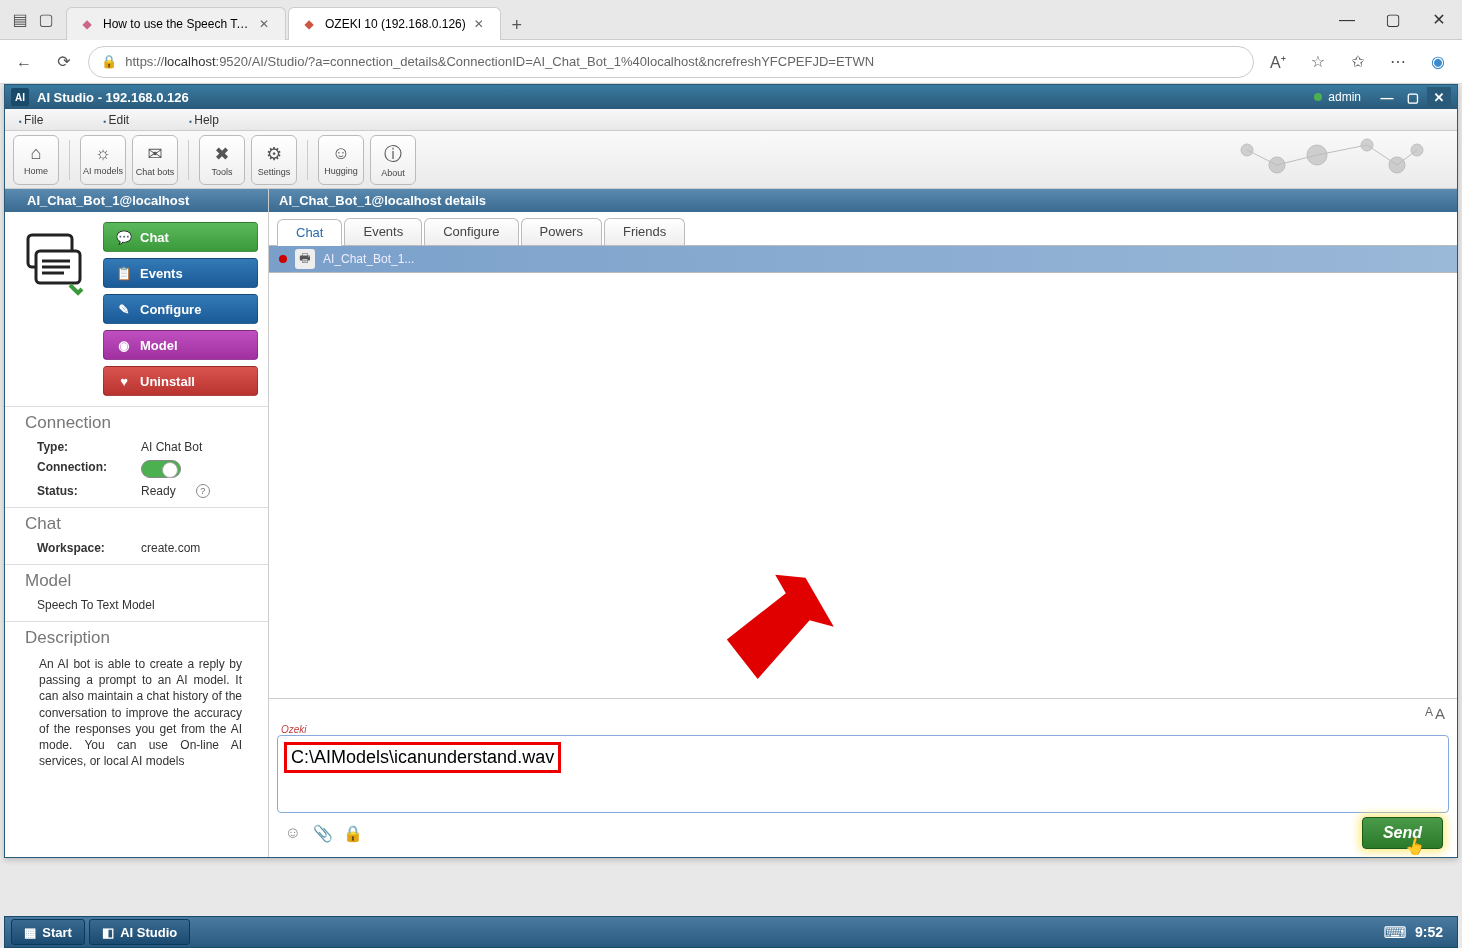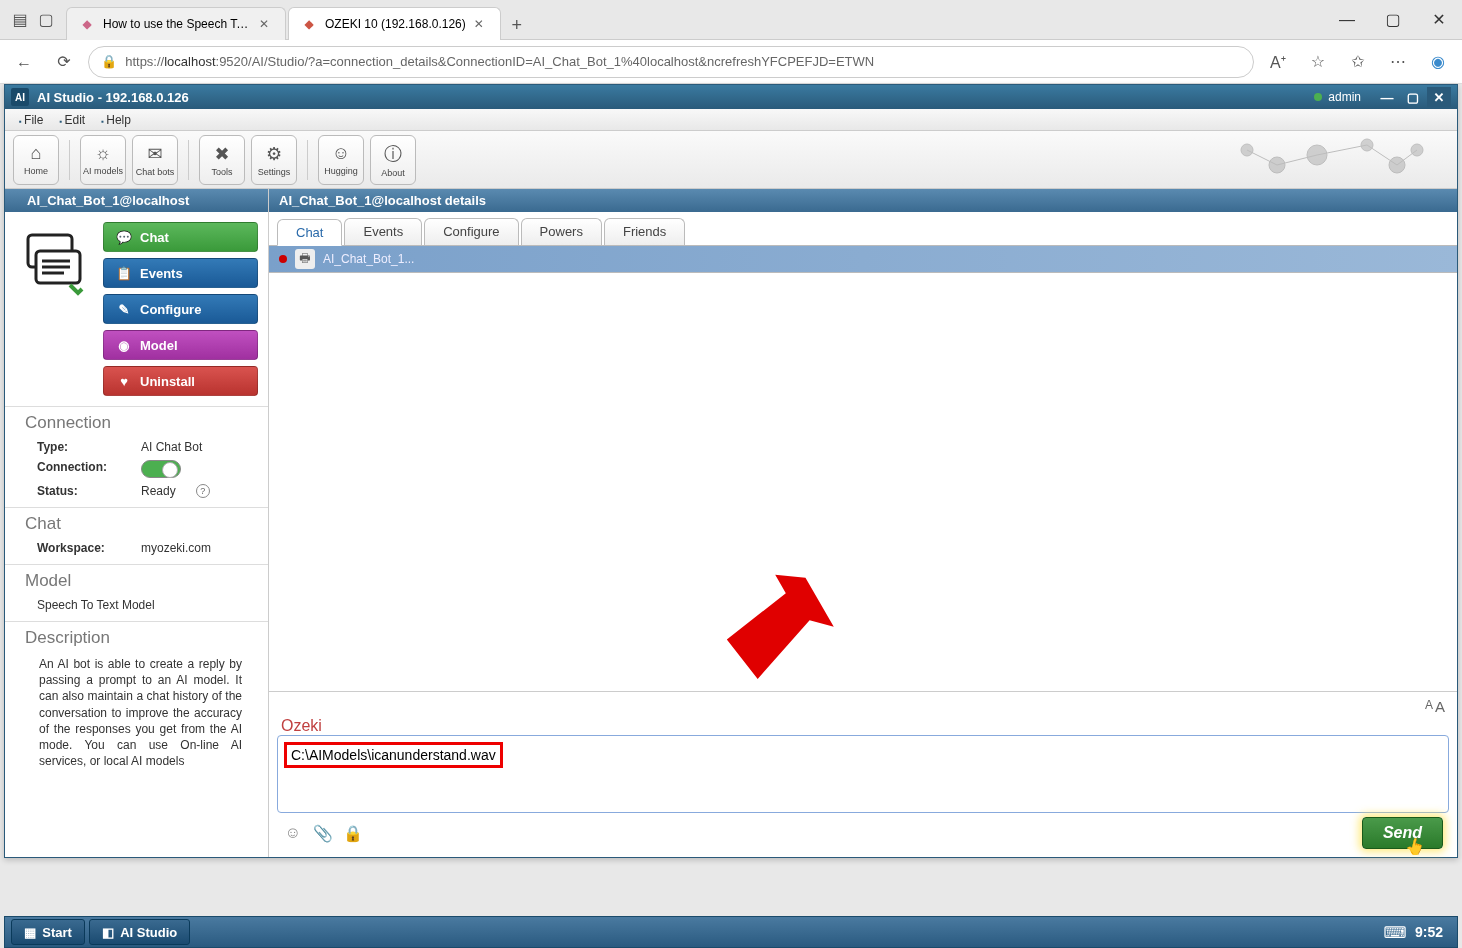--- a/index.html
+++ b/index.html
@@ -27,21 +27,21 @@
 
 
 .app-window { margin: 0 4px; border: 1px solid #2a5a7a; box-shadow: 0 2px 6px rgba(0,0,0,0.2); background: #fff; }
 .app-titlebar { height: 24px; background: linear-gradient(to bottom, #3a7aa0, #2a5a7a); color: #fff; display: flex; align-items: center; font-size: 13px; font-weight: bold; padding: 0 6px; }
 .app-titlebar .app-icon { width: 18px; height: 18px; background: #1a4a6a; margin-right: 8px; border-radius: 2px; display: flex; align-items: center; justify-content: center; font-size: 10px; }
 .app-titlebar .title-text { flex: 1; }
 .app-titlebar .user-badge { display: flex; align-items: center; gap: 6px; margin-right: 12px; font-weight: normal; font-size: 12px; }
 .app-titlebar .status-dot { width: 8px; height: 8px; background: #4caf50; border-radius: 50%; }
 .app-titlebar .win-action { width: 24px; height: 20px; display: flex; align-items: center; justify-content: center; margin-left: 2px; color: #fff; }
 
-.app-menubar { height: 22px; background: linear-gradient(to bottom, #f8f8f8, #e8e8e8); border-bottom: 1px solid #ccc; display: flex; align-items: center; padding: 0 6px; font-size: 12px; }
+.app-menubar { height: 22px; background: linear-gradient(to bottom, #f8f8f8, #e8e8e8); border-bottom: 1px solid #ccc; display: flex; align-items: center; padding: 0 6px; font-size: 12px; gap: 44px; }
 .menu-item { padding: 0 8px; color: #333; }
 .menu-item::before { content: "▪ "; color: #2a5a7a; font-size: 8px; }
 
 .app-toolbar { height: 58px; background: linear-gradient(to bottom, #fafafa, #eaeaea); border-bottom: 1px solid #ccc; display: flex; align-items: center; padding: 4px 8px; gap: 6px; position: relative; }
 .tool-btn { width: 46px; height: 50px; border: 1px solid #bbb; border-radius: 6px; background: linear-gradient(to bottom, #fff, #eee); display: flex; flex-direction: column; align-items: center; justify-content: center; font-size: 9px; color: #444; gap: 2px; cursor: pointer; }
 .tool-btn .tool-icon { font-size: 18px; color: #555; }
 .tool-sep { width: 1px; height: 40px; background: #ccc; margin: 0 4px; }
 .network-graphic { position: absolute; right: 20px; top: 4px; width: 220px; height: 50px; opacity: 0.5; }
 
 .app-body { display: flex; height: 668px; }
@@ -80,21 +80,21 @@
 .red-dot { width: 8px; height: 8px; background: #cc0000; border-radius: 50%; }
 .printer-icon { width: 20px; height: 20px; display: flex; align-items: center; justify-content: center; color: #555; background: #eee; border-radius: 3px; font-size: 12px; }
 .chat-area { flex: 1; background: #fff; position: relative; }
 
 
 .red-arrow { position: absolute; left: 450px; top: 300px; pointer-events: none; }
 
 .input-section { border-top: 1px solid #ccc; padding: 4px 8px; }
 .font-size-controls { display: flex; justify-content: flex-end; padding: 2px 4px; font-size: 12px; color: #666; gap: 2px; }
 .font-size-controls span:last-child { font-size: 15px; }
-.msg-input-box { border: 1px solid #88aadd; border-radius: 4px; height: 78px; padding: 6px; font-size: 14px; }
+.msg-input-box { border: 1px solid #88aadd; border-radius: 4px; height: 78px; padding: 6px; font-size: 18px; }
 .highlight-box { border: 3px solid #ee0000; padding: 2px 4px; display: inline-block; }
 .input-icons-row { display: flex; align-items: center; padding: 4px 6px; gap: 10px; }
 .input-icon { width: 20px; height: 20px; display: flex; align-items: center; justify-content: center; color: #888; font-size: 16px; }
 .send-btn { margin-left: auto; background: linear-gradient(to bottom, #4a9a4a, #2a7a2a); color: #fff; font-weight: bold; padding: 6px 20px; border-radius: 4px; border: 1px solid #1a5a1a; box-shadow: 0 0 8px 3px rgba(255,230,100,0.8); cursor: pointer; position: relative; font-style: italic; }
 .cursor-icon { position: absolute; right: 18px; bottom: -8px; font-size: 16px; pointer-events: none; }
 
 
 .taskbar { position: absolute; bottom: 0; left: 4px; right: 4px; height: 32px; background: linear-gradient(to bottom, #4a7aa0, #2a5a80); display: flex; align-items: center; padding: 0 6px; border: 1px solid #1a4a6a; }
 .taskbar-btn { height: 26px; padding: 0 12px; background: linear-gradient(to bottom, #3a6a90, #1a4a70); border: 1px solid #0a3a5a; border-radius: 3px; color: #fff; font-size: 13px; font-weight: bold; display: flex; align-items: center; gap: 6px; margin-right: 4px; }
 .taskbar-spacer { flex: 1; }
@@ -268,21 +268,21 @@
             <span class="prop-label">Status:</span>
             <span class="prop-value">Ready</span>
             <span class="help-circle">?</span>
           </div>
       </div>
 
       <div class="sidebar-section section-divider">
         <div class="section-title">Chat</div>
         <div class="prop-row">
             <span class="prop-label">Workspace:</span>
-            <span class="prop-value">myozeki.com</span>
+            <span class="prop-value">create.com</span>
           </div>
       </div>
 
       <div class="sidebar-section section-divider">
         <div class="section-title">Model</div>
         <div class="prop-row">
             <span class="prop-value">Speech To Text Model</span>
           </div>
       </div>
 
@@ -310,21 +310,21 @@
         <svg class="red-arrow" width="120" height="130" viewBox="0 0 120 130">
           <polygon points="70,0 110,40 85,40 50,110 10,80 55,20 40,5" fill="#e00000" transform="rotate(15 60 65)"></polygon>
         </svg>
       </div>
 
       <div class="input-section">
         <div class="font-size-controls">
             <span>A</span>
             <span>A</span>
           </div>
-        <div style="font-size:16px; color:#c04040; padding-left:4px;">Ozeki</div>
+        <div style="font-size:10px; color:#c04040; padding-left:4px;font-style:italic;">Ozeki</div>
         <div class="msg-input-box">
           <span class="highlight-box">
             <span>C:\AIModels\icanunderstand.wav</span>
           </span>
         </div>
         <div class="input-icons-row">
           <span class="input-icon">☺</span>
           <span class="input-icon">📎</span>
           <span class="input-icon">🔒</span>
           <div class="send-btn">

